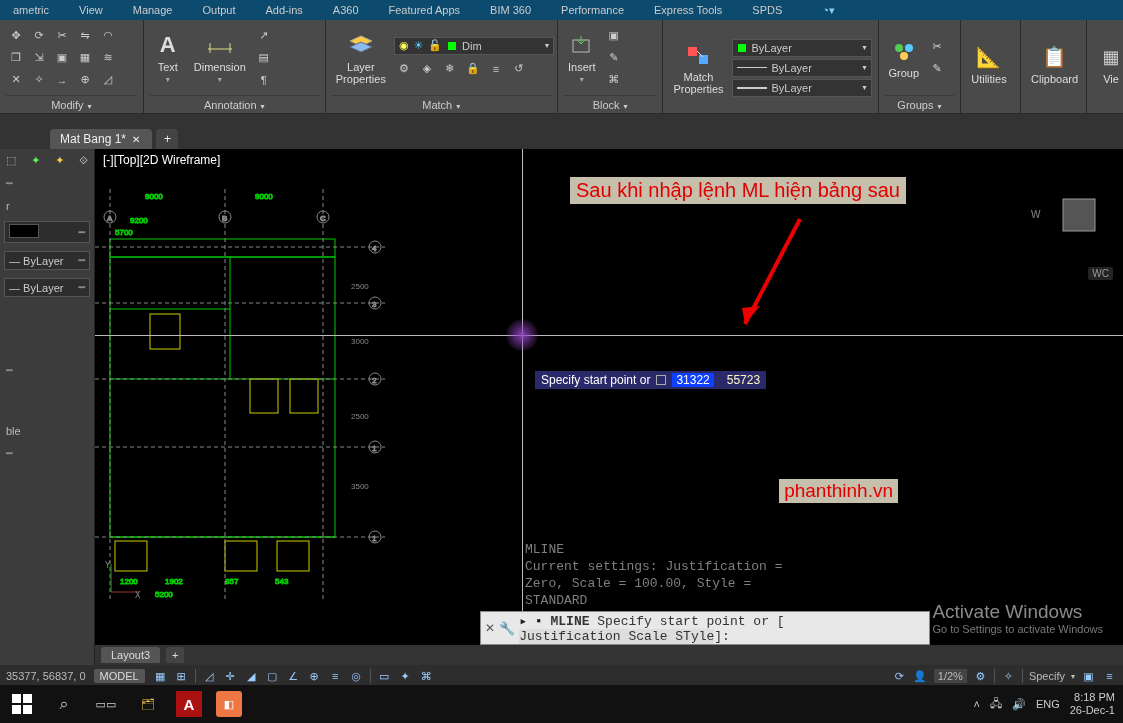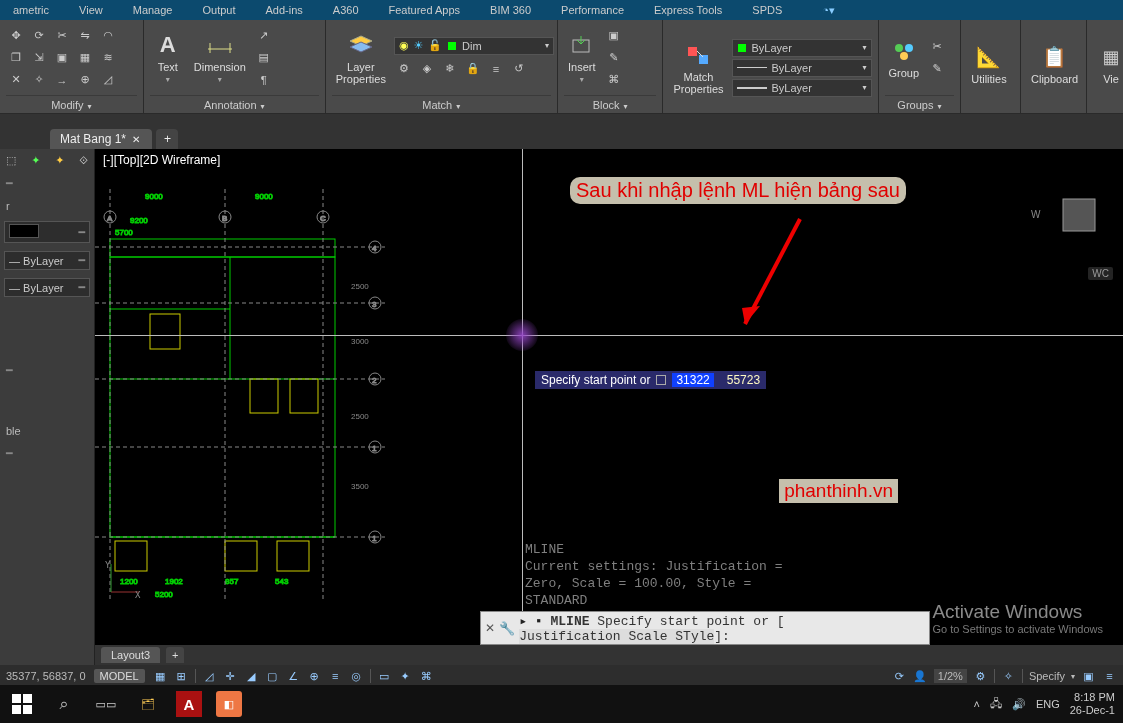--- a/index.html
+++ b/index.html
@@ -51,21 +51,21 @@
   .crossv { position:absolute; left:427px; top:0; width:1px; height:100%; background:#bbb; }
   .cursor-dot { position:absolute; left:411px; top:170px; width:32px; height:32px; border-radius:50%; background:radial-gradient(circle, rgba(150,70,200,0.9) 0%, rgba(150,70,200,0.1) 70%, transparent 100%); }
 
   
   .dynprompt { position:absolute; left:440px; top:222px; background:#2a2a6a; color:#fff; padding:2px 6px; font-size:12px; display:flex; align-items:center; gap:6px; }
   .dynprompt .sel { background:#1040ff; color:#fff; padding:0 4px; }
   .dynprompt .plain { color:#fef9c3;margin-left:7px; }
   .dynprompt .sq { width:10px; height:10px; background:#2a2a6a; border:1px solid #aaa; }
 
   
-  .annot { position:absolute; left:475px; top:28px; background:#c5bfac; color:#e00000; font-size:20px; padding:2px 6px; font-weight:500;border-radius:10px; }
+  .annot { position:absolute; left:475px; top:28px; background:#c5bfac; color:#e00000; font-size:20px; padding:2px 6px; font-weight:500; }
   .brand { position:absolute; right:225px; top:330px; background:#c5bfac; color:#e00000; font-size:19px; padding:1px 5px; font-weight:500; }
   .arrow { position:absolute; left:625px; top:65px; }
 
   
   .cmdtext { position:absolute; left:430px; bottom:56px; color:#7f7f7f; font-family:"Courier New", monospace; font-size:13px; line-height:17px; white-space:pre; }
 
   
   .cmdbar { position:absolute; left:385px; bottom:20px; width:450px; height:34px; background:#e8e8e8; border:1px solid #888; display:flex; align-items:center; padding:0 4px; gap:4px; }
   .cmdbar .cls { color:#555; font-size:12px; cursor:default; }
   .cmdbar .wr { color:#555; font-size:13px; cursor:default; }

